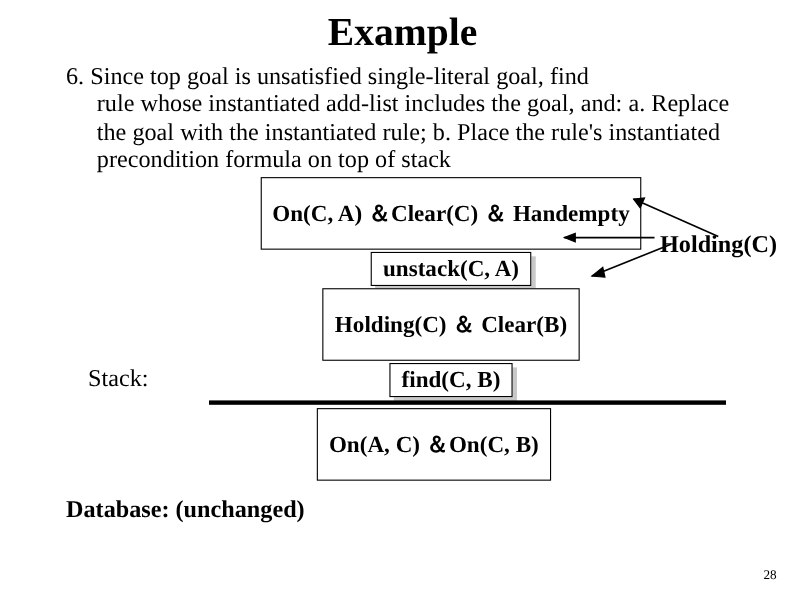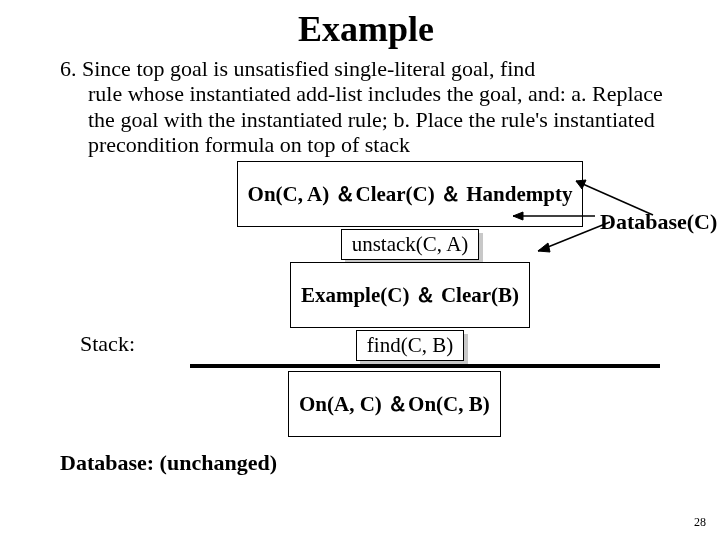--- a/index.html
+++ b/index.html
@@ -71,21 +71,21 @@
     left: 4px;
     right: -4px;
     bottom: -4px;
     background: #c8c8c8;
     z-index: -1;
   }
   .shadow-box .inner {
     border: 1.5px solid #000;
     background: #fff;
     font-size: 21px;
-    font-weight: normal;
+    font-weight: bold;
     padding: 2px 10px;
     white-space: nowrap;
     text-align: center;
     position: relative;
   }
   .stack-col > * {
     margin-bottom: 2px;
   }
   .stack-baseline {
     position: absolute;
@@ -139,31 +139,31 @@
 </div>
 
 <div class="stack-area">
   <div class="stack-label">Stack:</div>
 
   <div class="stack-col">
     <div class="box" style="width:auto">On(C, A) ＆Clear(C) ＆ Handempty</div>
     <div class="shadow-box">
         <div class="inner">unstack(C, A)</div>
       </div>
-    <div class="box">Example(C) ＆ Clear(B)</div>
+    <div class="box">Holding(C) ＆ Clear(B)</div>
     <div class="shadow-box">
         <div class="inner">find(C, B)</div>
       </div>
   </div>
 
   <div class="stack-baseline"></div>
 
   <div class="goal-box box">On(A, C) ＆On(C, B)</div>
 
-  <div class="side-label">Database(C)</div>
+  <div class="side-label">Holding(C)</div>
 
   <svg class="arrow" style="left:508px; top:12px;" width="90" height="50">
     <line x1="85" y1="42" x2="8" y2="8" stroke="#000" stroke-width="1.5"></line>
     <polygon points="8,8 18,7 14,16"></polygon>
   </svg>
   <svg class="arrow" style="left:445px; top:48px;" width="95" height="14">
     <line x1="90" y1="7" x2="8" y2="7" stroke="#000" stroke-width="1.5"></line>
     <polygon points="8,7 18,3 18,11"></polygon>
   </svg>
   <svg class="arrow" style="left:470px; top:58px;" width="90" height="40">

